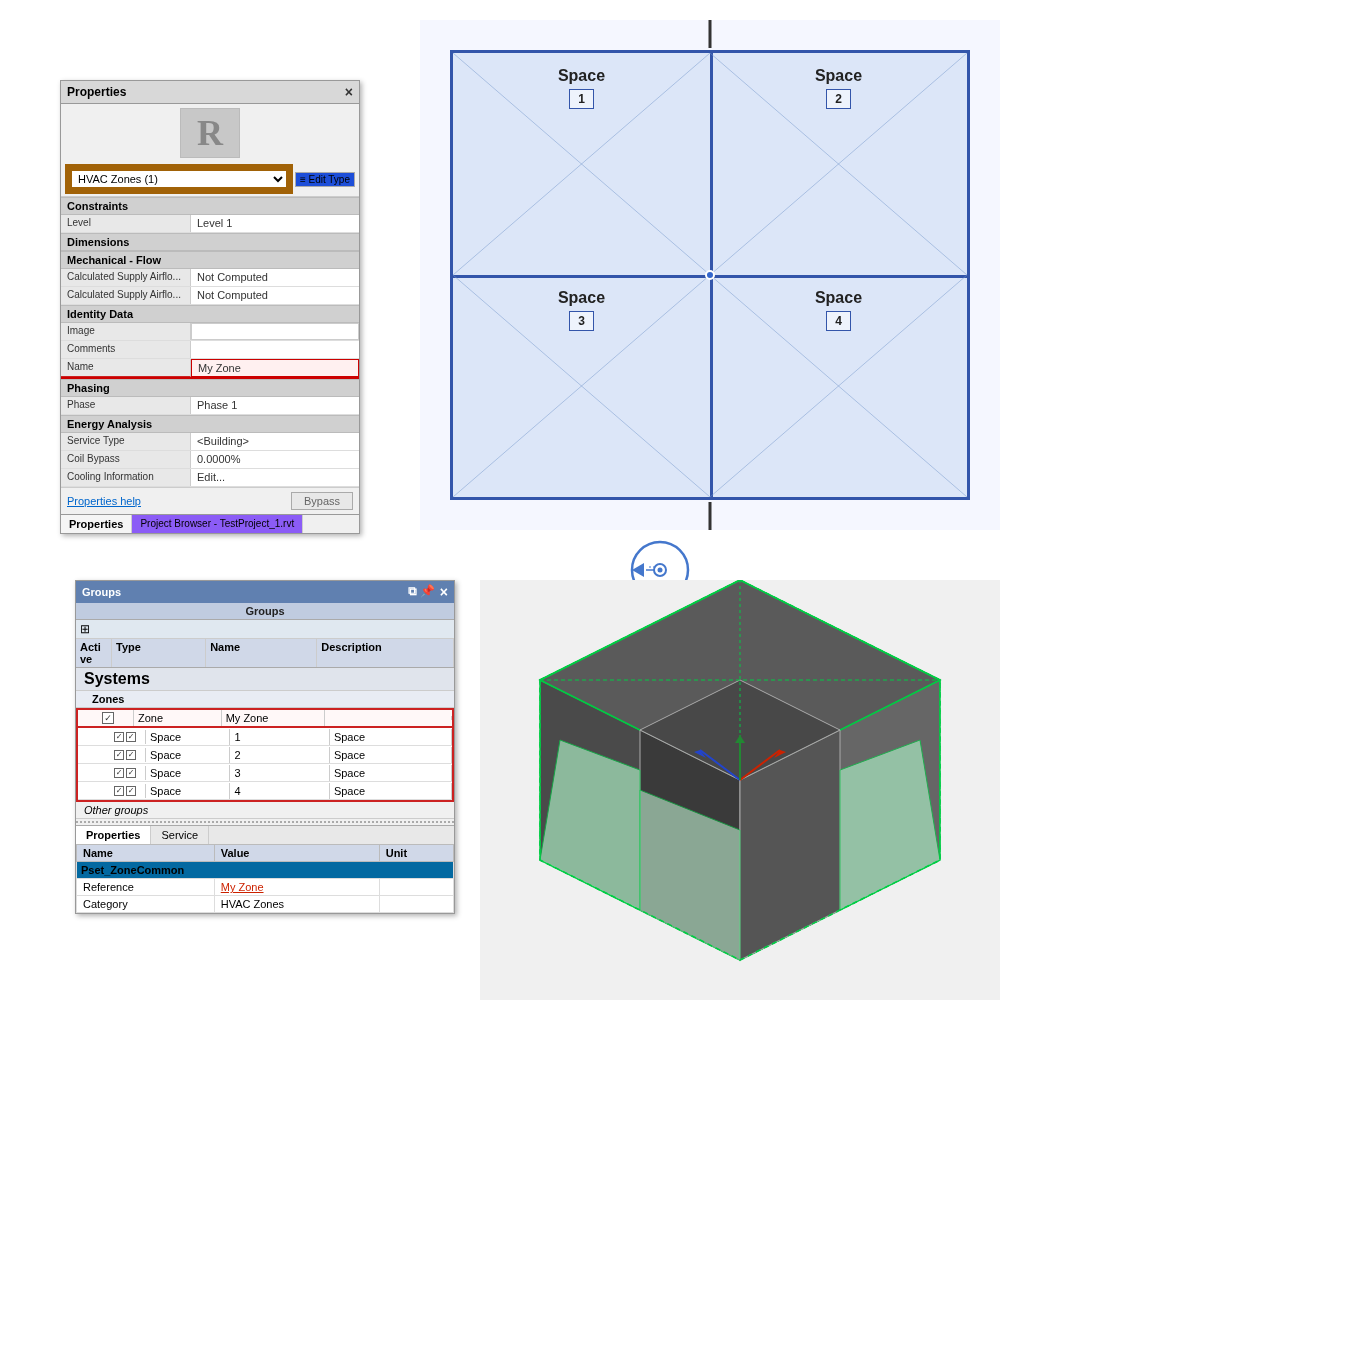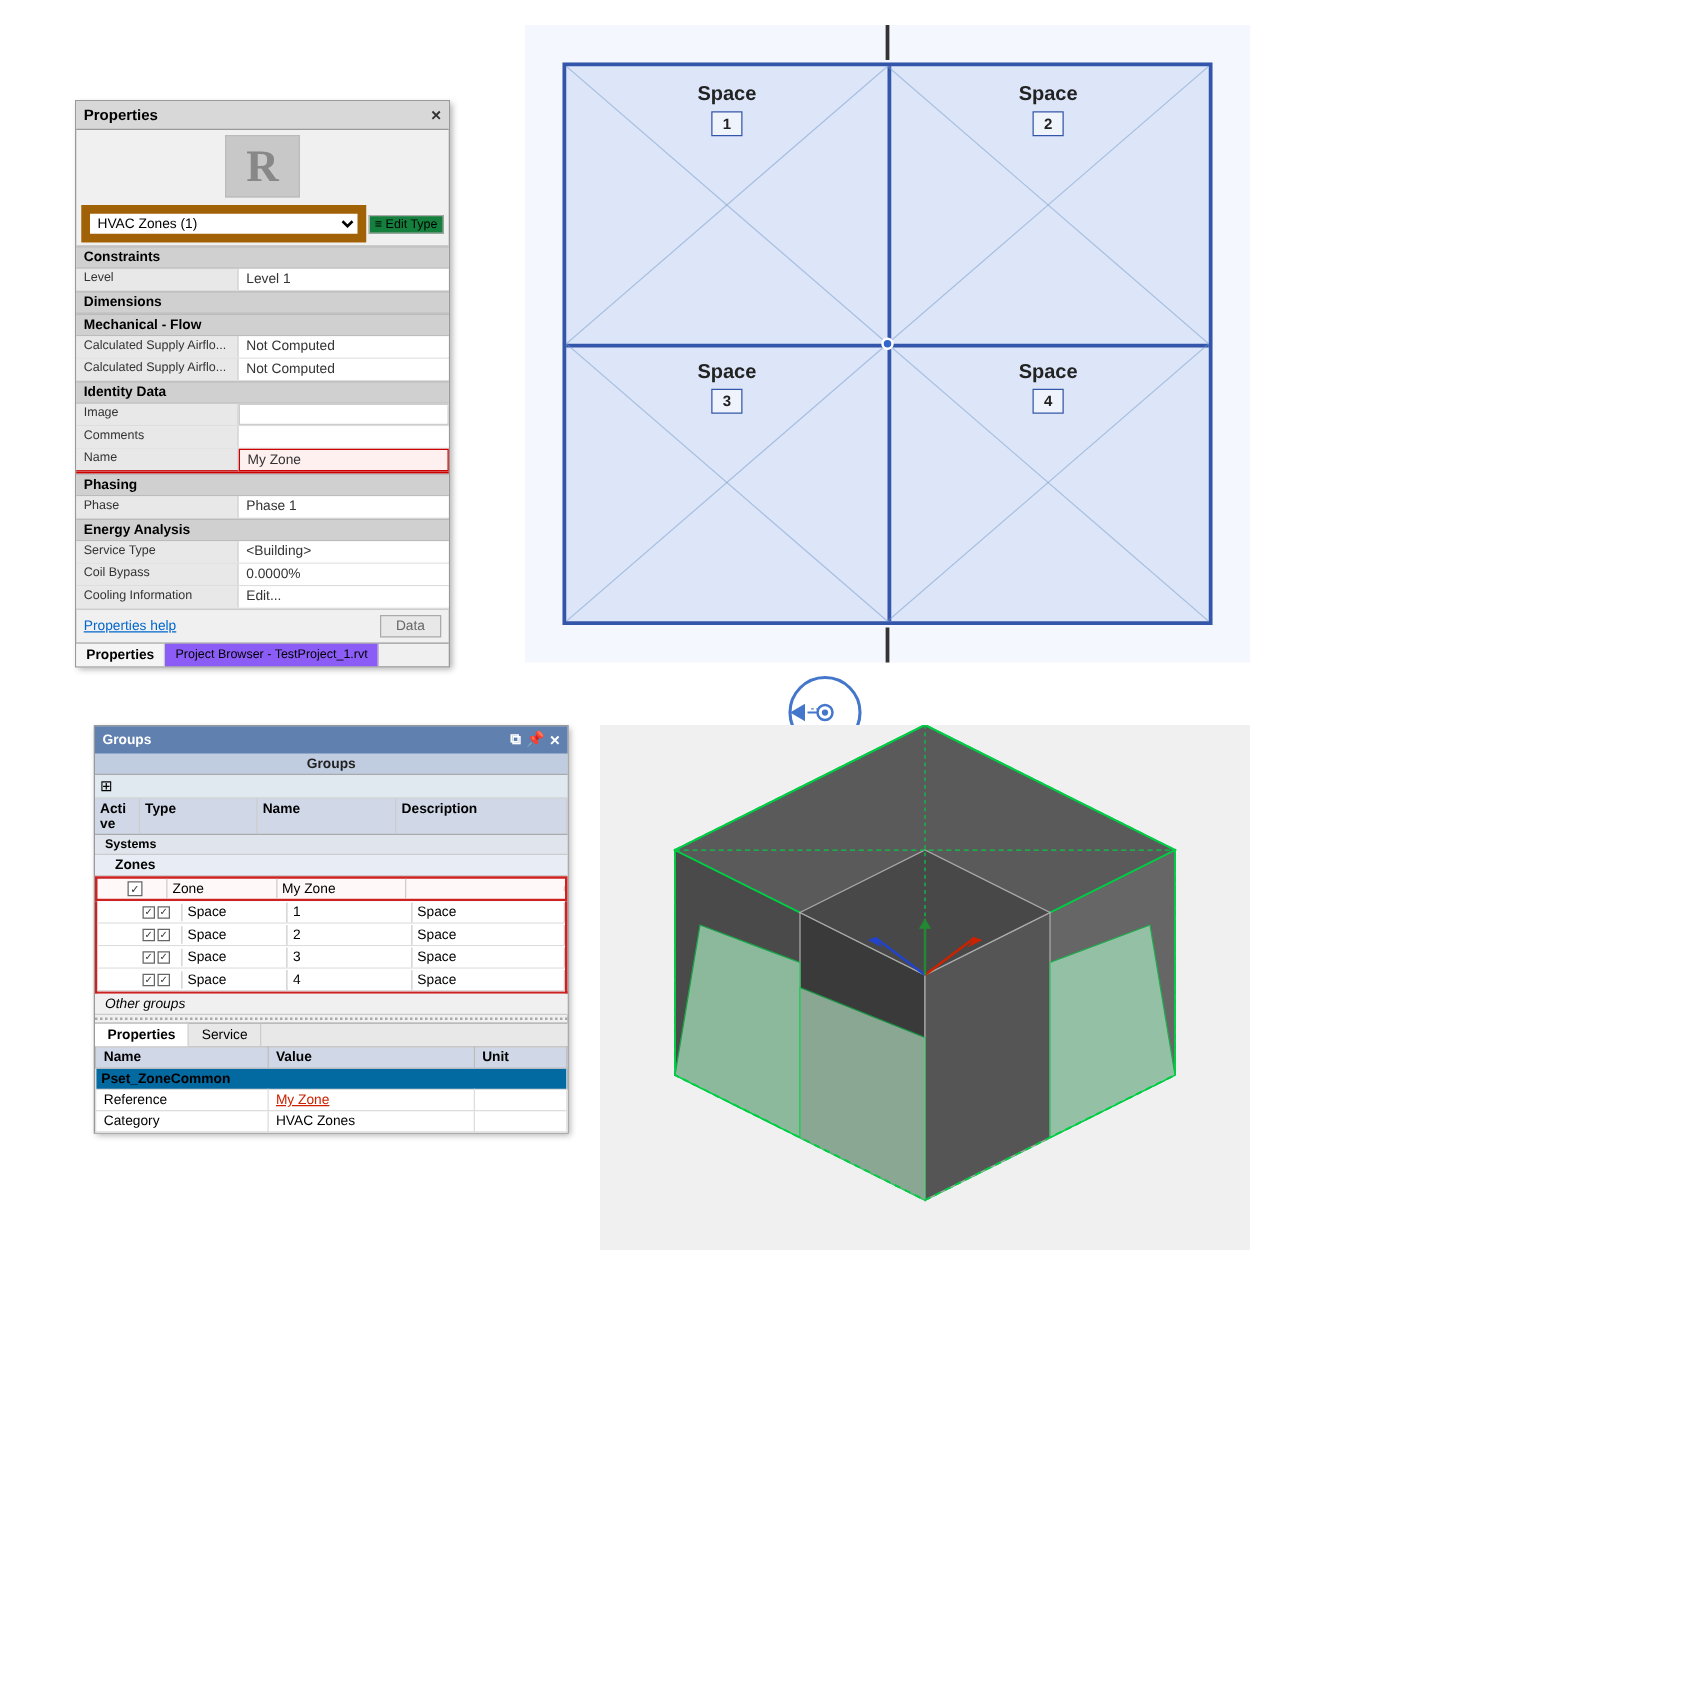--- a/index.html
+++ b/index.html
@@ -62,21 +62,21 @@
       flex: 1;
       font-size: 11px;
       border: 7px solid #a16207;
       background: white;
       padding: 1px 2px;
     }
     .edit-type-btn {
       font-size: 10px;
       padding: 1px 4px;
       margin-left: 2px;
-      background: #15803d;
+      background: #1d4ed8;
       border: 1px solid #aaa;
       cursor: pointer;
       white-space: nowrap;
     }
     .prop-section-header {
       background: #d0d0d0;
       padding: 2px 6px;
       font-weight: bold;
       font-size: 11px;
       border-top: 1px solid #bbb;
@@ -268,21 +268,21 @@
       border-right: 1px solid #ccc;
     }
     .gcol-active { width: 36px; }
     .gcol-type { flex: 1; }
     .gcol-name { flex: 1.2; }
     .gcol-desc { flex: 1.5; }
     .groups-section-header {
       background: #e0e4ec;
       padding: 2px 8px;
       font-weight: bold;
-      font-size: 10px;
+      font-size: 16px;
       border-bottom: 1px solid #ccc;
     }
     .groups-subsection {
       background: #e8ecf4;
       padding: 2px 16px;
       font-weight: bold;
       font-size: 11px;
       border-bottom: 1px solid #ccc;
     }
     .groups-row {
@@ -441,21 +441,21 @@
     <div class="prop-label">Coil Bypass</div>
     <div class="prop-value">0.0000%</div>
   </div>
   <div class="prop-row">
     <div class="prop-label">Cooling Information</div>
     <div class="prop-value">Edit...</div>
   </div>
 
   <div class="properties-help-row">
     <a class="properties-help-link">Properties help</a>
-    <button class="apply-btn">Data</button>
+    <button class="apply-btn">Bypass</button>
   </div>
 
   <div class="panel-tabs">
     <div class="panel-tab active">Properties</div>
     <div class="panel-tab" style="font-size:10px;">Project Browser - TestProject_1.rvt</div>
   </div>
 </div>
 
 <div id="floor-plan">
 

